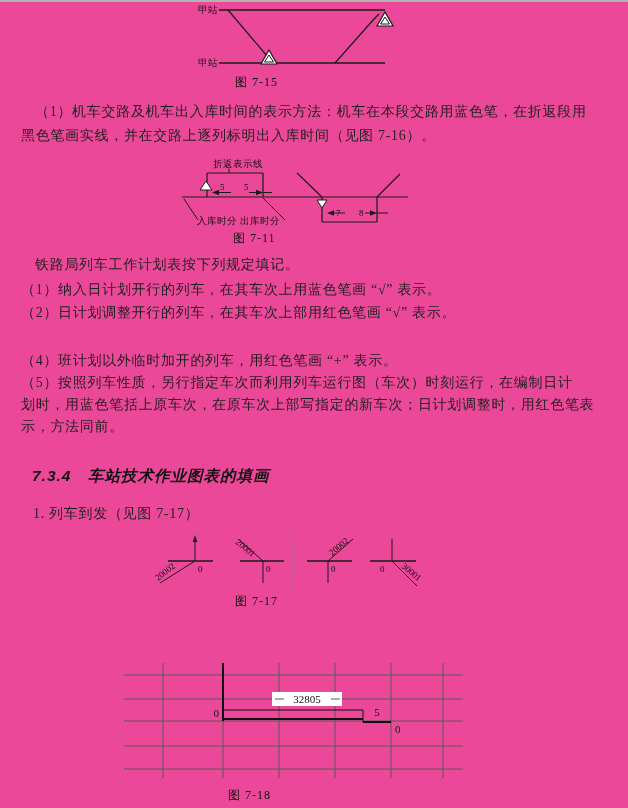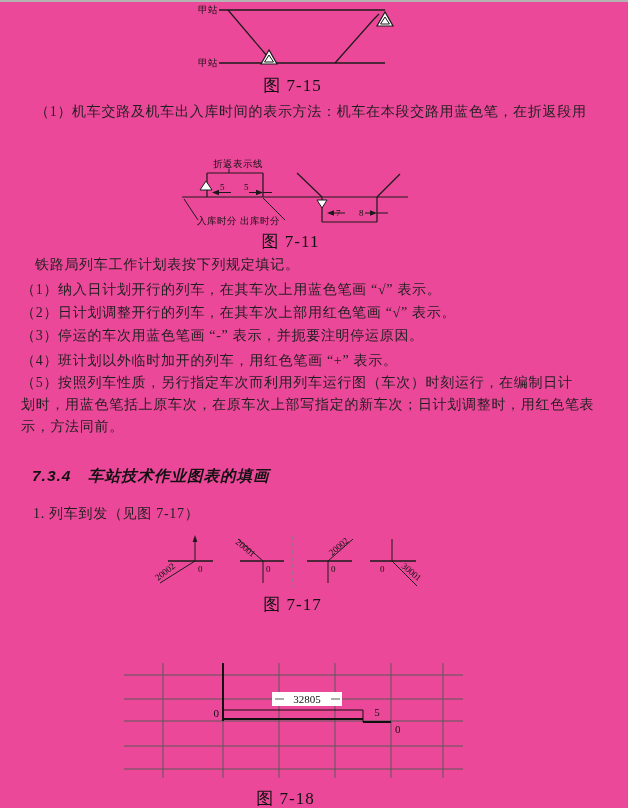--- a/index.html
+++ b/index.html
@@ -3,21 +3,21 @@
 <meta charset="utf-8">
 <style>
   html,body{margin:0;padding:0;background:#e8e8e8;}
   #page{position:relative;width:628px;height:808px;background:#ec4899;overflow:hidden;
         font-family:"Liberation Serif","DejaVu Serif",serif;color:#1a1a1a;}
   .topedge{position:absolute;left:0;top:0;width:628px;height:2px;background:#b3b3b3;}
   .bodyline{position:absolute;font-size:14px;line-height:17px;white-space:nowrap;
             letter-spacing:0.7px;color:#1f1f1f;}
   .heading{position:absolute;font-family:"Liberation Sans","DejaVu Sans",sans-serif;
            font-weight:bold;font-size:15.5px;letter-spacing:1px;white-space:nowrap;color:#111;}
-  .caption{position:absolute;font-size:17px;text-align:center;letter-spacing:1px;color:#111;}
+  .caption{position:absolute;font-size:12px;text-align:left;letter-spacing:1px;color:#111;}
   .fig{position:absolute;}
   svg text{fill:#111;}
   .figtxt{font-size:9.5px;letter-spacing:0.5px;}
   .fignum{font-family:"Liberation Serif","DejaVu Serif",serif;font-size:9px;}
   .fignum18{font-family:"Liberation Serif","DejaVu Serif",serif;font-size:11px;}
 </style>
 </head>
 <body>
 
 <div id="page">
@@ -34,20 +34,21 @@
       <path d="M79,55 L74.5,62 L83.5,62 Z" fill="none" stroke="#1a1a1a" stroke-width="1"></path>
       <line x1="145" y1="63" x2="184" y2="19" stroke="#1a1a1a" stroke-width="1.2"></line>
       <line x1="184" y1="19" x2="189" y2="14" stroke="#1a1a1a" stroke-width="1.2"></line>
       <path d="M195,12 L187,26 L203,26 Z" fill="#ffffff" stroke="#1a1a1a" stroke-width="1.2"></path>
       <path d="M195,17 L190.5,24 L199.5,24 Z" fill="none" stroke="#1a1a1a" stroke-width="1"></path>
     </svg>
   </div>
   <div class="caption" style="left:235px;top:74px;width:115px;">图 7-15</div>
 
   <div class="bodyline" style="left:35px;top:103px;">（1）机车交路及机车出入库时间的表示方法：机车在本段交路用蓝色笔，在折返段用</div>
+  <div class="bodyline" style="left:21px;top:127px;">黑色笔画实线，并在交路上逐列标明出入库时间（见图 7-16）。</div>
 
   <div class="fig" style="left:175px;top:156px;width:245px;height:78px;">
     <svg width="245" height="78" viewBox="0 0 245 78">
       <text class="figtxt" x="38" y="11">折返表示线</text>
       <line x1="54" y1="12.5" x2="54" y2="17" stroke="#1a1a1a" stroke-width="1"></line>
       <line x1="32" y1="17" x2="88" y2="17" stroke="#1a1a1a" stroke-width="1.2"></line>
       <line x1="32" y1="17" x2="32" y2="41" stroke="#1a1a1a" stroke-width="1.2"></line>
       <line x1="88" y1="17" x2="88" y2="41" stroke="#1a1a1a" stroke-width="1.2"></line>
       <line x1="7" y1="41" x2="233" y2="41" stroke="#1a1a1a" stroke-width="1.2"></line>
       <path d="M31,25 L25,34 L37,34 Z" fill="#ffffff" stroke="#1a1a1a" stroke-width="1"></path>
@@ -75,21 +76,20 @@
       <line x1="190" y1="57" x2="199" y2="57" stroke="#1a1a1a" stroke-width="1"></line>
       <path d="M202,57 L195,54.3 L195,59.7 Z" fill="#1a1a1a"></path>
       <line x1="202" y1="57" x2="213" y2="57" stroke="#1a1a1a" stroke-width="1"></line>
     </svg>
   </div>
   <div class="caption" style="left:233px;top:230px;width:115px;">图 7-11</div>
 
   <div class="bodyline" style="left:35px;top:256px;">铁路局列车工作计划表按下列规定填记。</div>
   <div class="bodyline" style="left:21px;top:281px;">（1）纳入日计划开行的列车，在其车次上用蓝色笔画 “√” 表示。</div>
   <div class="bodyline" style="left:21px;top:304px;">（2）日计划调整开行的列车，在其车次上部用红色笔画 “√” 表示。</div>
-  <div class="bodyline" style="left:21px;top:327px;">（3）停运的车次用蓝色笔画 “-” 表示，并扼要注明停运原因。</div>
   <div class="bodyline" style="left:21px;top:352px;">（4）班计划以外临时加开的列车，用红色笔画 “+” 表示。</div>
   <div class="bodyline" style="left:21px;top:374px;">（5）按照列车性质，另行指定车次而利用列车运行图（车次）时刻运行，在编制日计</div>
   <div class="bodyline" style="left:21px;top:396px;">划时，用蓝色笔括上原车次，在原车次上部写指定的新车次；日计划调整时，用红色笔表</div>
   <div class="bodyline" style="left:21px;top:418px;">示，方法同前。</div>
 
   <div class="heading" style="left:32px;top:466px;font-style:italic;">7.3.4　车站技术作业图表的填画</div>
   <div class="bodyline" style="left:33px;top:505px;">1. 列车到发（见图 7-17）</div>
 
   <div class="fig" style="left:150px;top:530px;width:280px;height:62px;">
     <svg width="280" height="62" viewBox="0 0 280 62">

